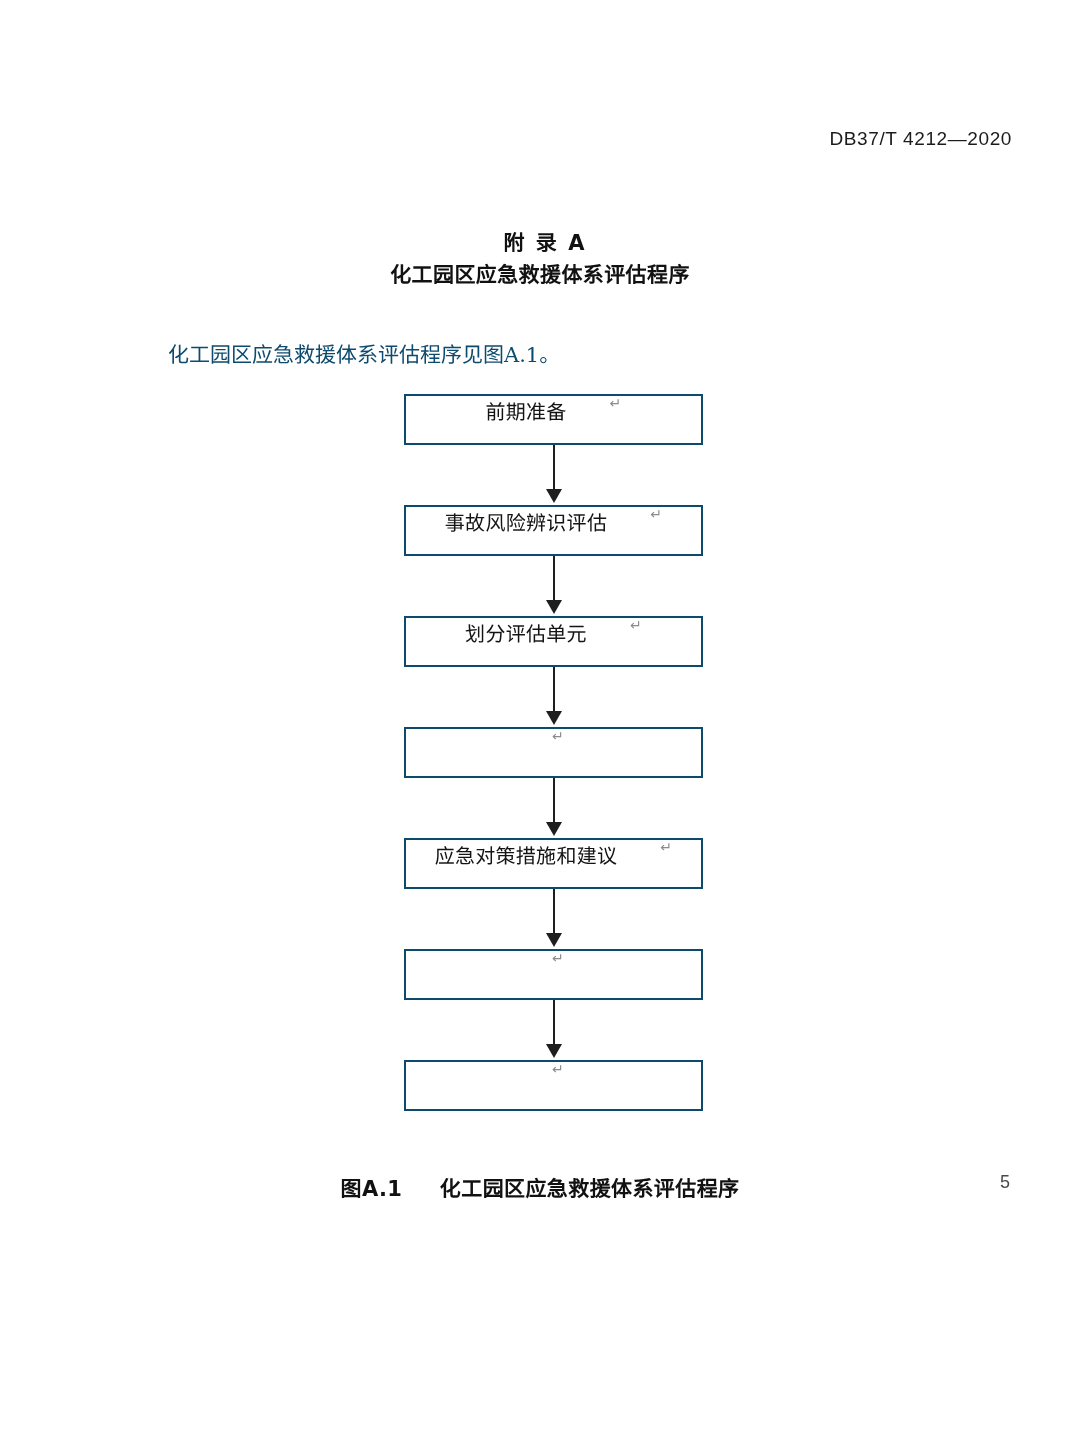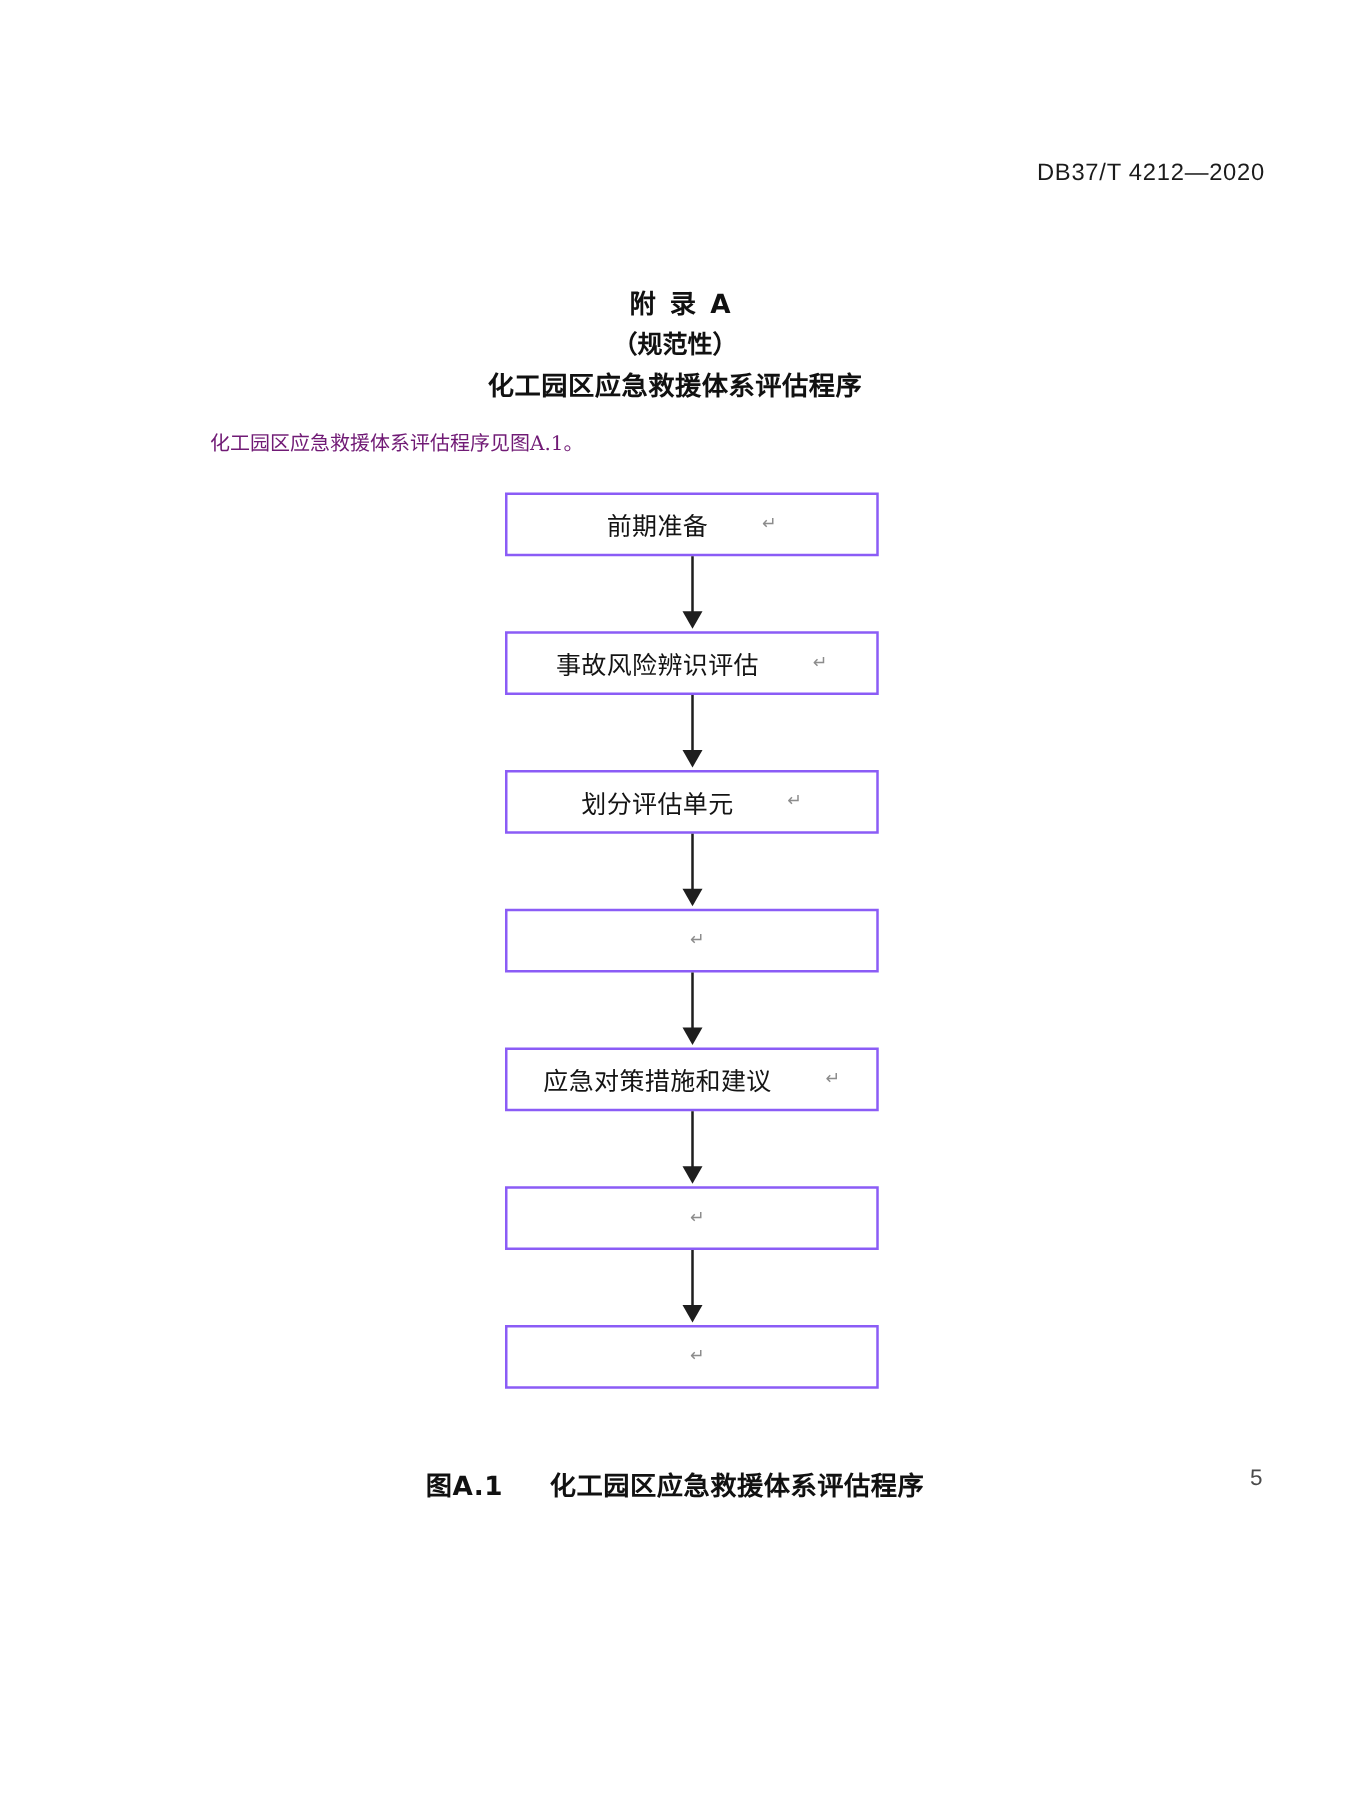--- a/index.html
+++ b/index.html
@@ -65,42 +65,41 @@
     letter-spacing: 0.4px;
     color: #111;
   }
 
   
   .body-para {
     position: absolute;
     top: 340px;
     left: 168px;
     font-family: "DejaVu Serif", "Liberation Serif", serif;
-    font-size: 16px;
+    font-size: 21px;
     line-height: 30px;
-    color: #701a75;
+    color: #0c4a6e;
     white-space: nowrap;
   }
 
   
   .flow {
     position: absolute;
     top: 394px;
     left: 404px;
     width: 300px;
   }
   .flow-node {
     position: relative;
     box-sizing: border-box;
     width: 299px;
     height: 51px;
-    border: 2px solid #8b5cf6;
+    border: 2px solid #0c4a6e;
     background: #ffffff;
     display: flex;
-    align-items: center;
     justify-content: center;
     font-family: "DejaVu Sans", "Liberation Sans", sans-serif;
     font-size: 20px;
     letter-spacing: 0.3px;
     color: #141414;
     white-space: nowrap;
     gap: 34px;
   }
   .flow-node .node-label {
     display: inline-block;
@@ -169,21 +168,20 @@
 </style>
 </head>
 <body>
 
 <div class="page">
 
   <div class="std-header">DB37/T 4212—2020</div>
 
   <div class="title-block">
     <div class="annex-label">附  录  A</div>
-    <div class="annex-type">（规范性）</div>
     <div class="annex-name">化工园区应急救援体系评估程序</div>
   </div>
 
   <div class="body-para">化工园区应急救援体系评估程序见图A.1。</div>
 
   <div class="flow" id="flow-root">
       <div class="flow-node">
         <span class="node-label">前期准备</span>
         <span class="cr-mark">↵</span>
       </div>

